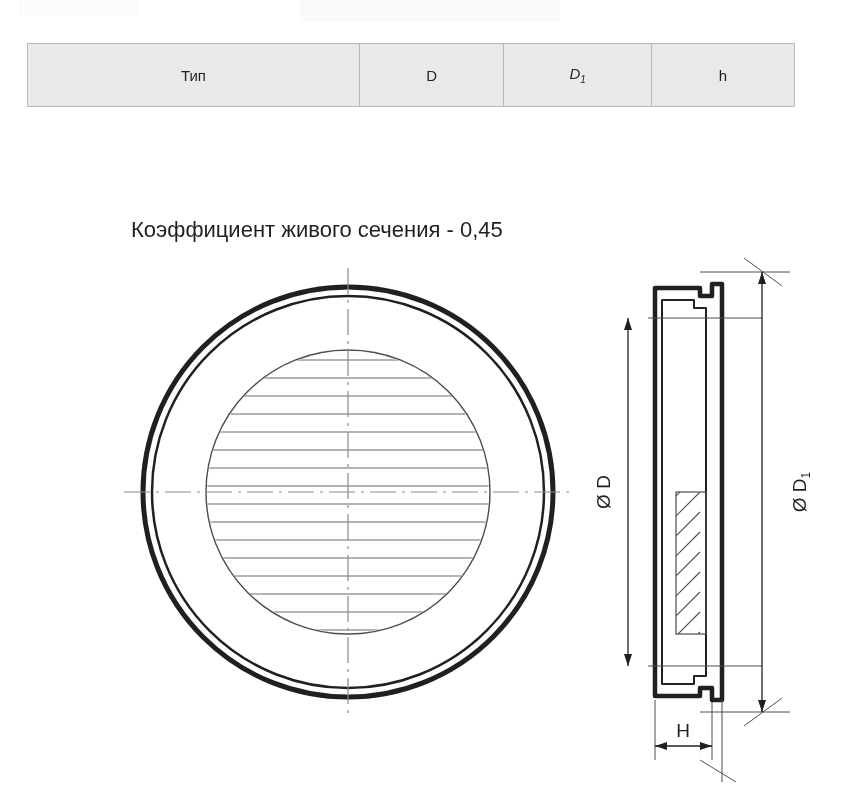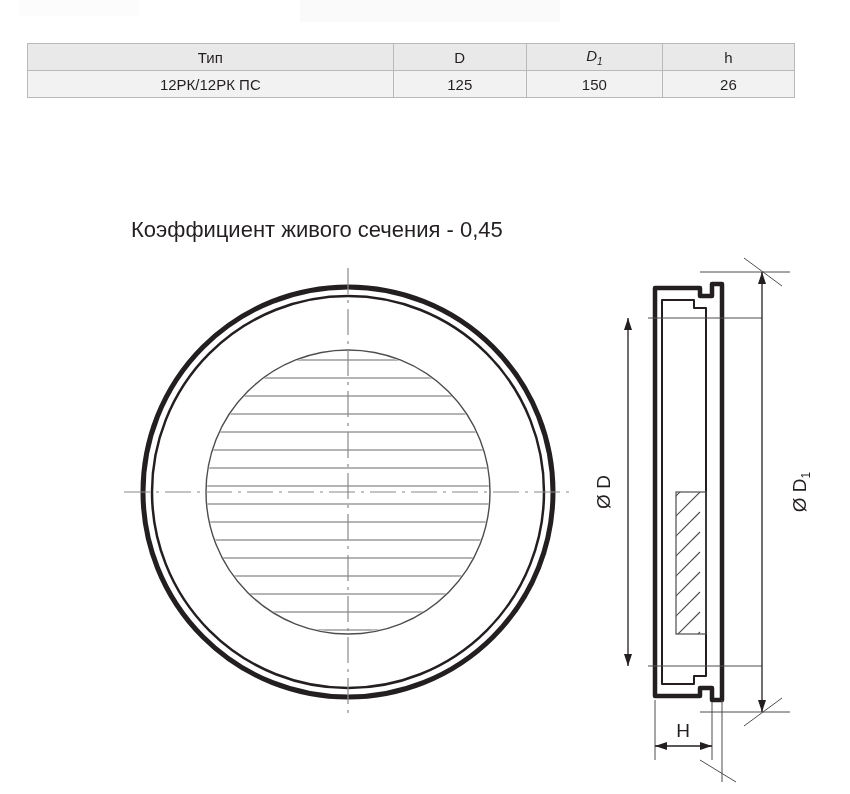--- a/index.html
+++ b/index.html
@@ -23,21 +23,21 @@
     top: 43px;
     width: 768px;
     border-collapse: collapse;
     font-size: 15px;
   }
   .spec-table th,
   .spec-table td {
     border: 1px solid #b9b9b9;
     text-align: center;
     height: 26px;
-    padding: 0;
+    padding: 18px;
     font-weight: normal;
     color: #231f20;
   }
   .spec-table thead th {
     background: #e9e9e9;
     font-size: 15px;
   }
   .spec-table tbody tr.alt td {
     background: #f2f2f2;
   }
@@ -99,26 +99,20 @@
 <table class="spec-table">
   <thead>
     <tr>
       <th class="col-type">Тип</th>
       <th class="col-d">D</th>
       <th class="col-d1"><span>D</span><span class="sub">1</span></th>
       <th class="col-h">h</th>
     </tr>
   </thead>
   <tbody>
-    <tr class="alt">
-      <td>12РК/12РК ПС</td>
-      <td>125</td>
-      <td>150</td>
-      <td>26</td>
-    </tr>
   </tbody>
 </table>
 
 <div class="caption">Коэффициент живого сечения - 0,45</div>
 
 <svg class="drawing" viewBox="0 0 850 794">
 
   <g>
 
     <circle cx="348" cy="492" r="205" fill="none" stroke="#231f20" stroke-width="5"></circle>

